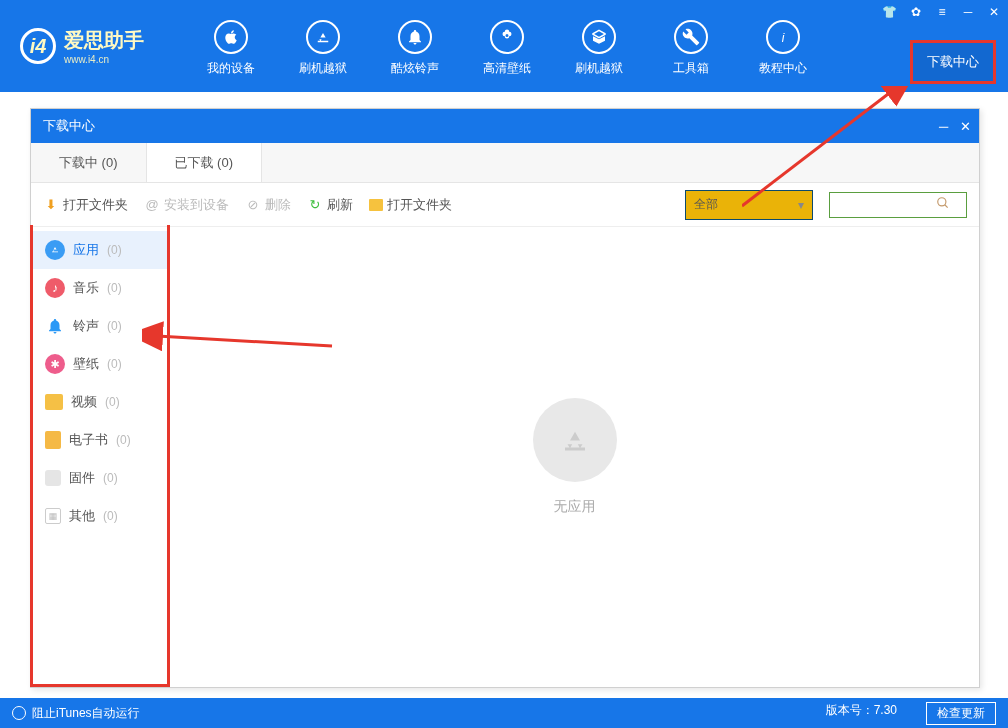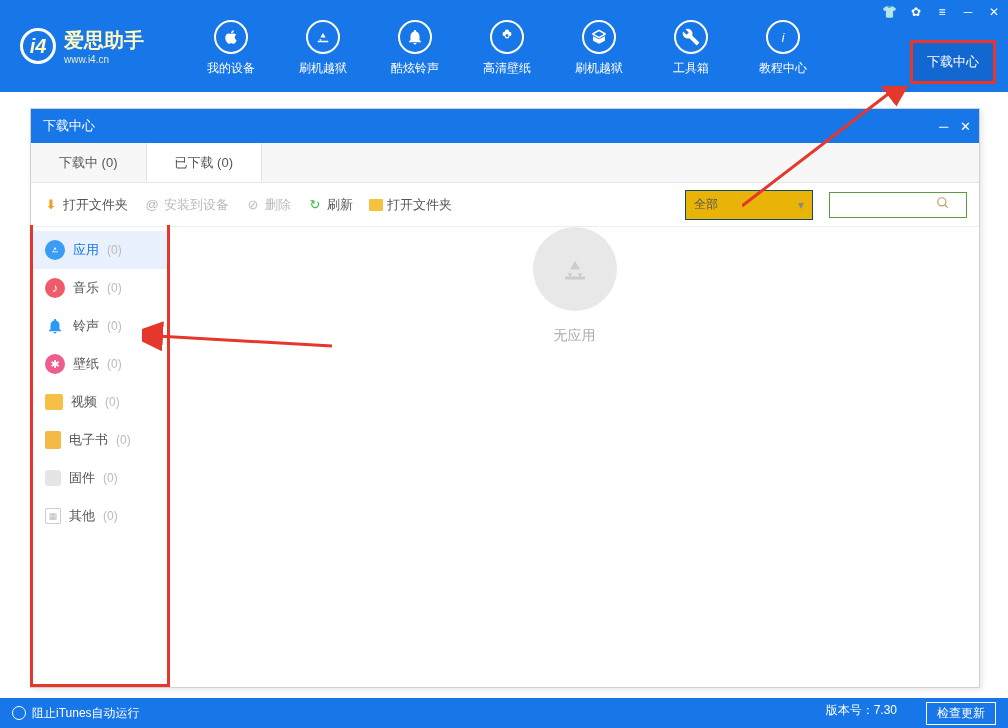--- a/index.html
+++ b/index.html
@@ -44,21 +44,21 @@
 .search-box input { border: none; outline: none; width: 100px; font-size: 12px; }
 .search-ic { color: #888; }
 
 .panel-body { display: flex; height: calc(100% - 118px); }
 .sidebar { width: 140px; border-right: 1px solid #eee; padding-top: 6px; border: 3px solid #e6372c; border-top: none; margin: -2px 0 0 -1px; }
 .sb-item { height: 38px; display: flex; align-items: center; padding-left: 12px; font-size: 13px; color: #555; cursor: pointer; gap: 8px; }
 .sb-item.active { background: #e8f1fd; color: #1776e8; }
 .sb-icon { width: 20px; height: 20px; border-radius: 50%; display: flex; align-items: center; justify-content: center; flex-shrink: 0; }
 .sb-count { color: #bbb; font-size: 12px; }
 
-.content { flex: 1; display: flex; flex-direction: column; align-items: center; justify-content: flex-start; color: #aaa; gap: 16px; }
+.content { flex: 1; display: flex; flex-direction: column; align-items: center; justify-content: center; color: #aaa; gap: 16px; }
 .big-icon { width: 84px; height: 84px; border-radius: 50%; background: #e8e8e8; display: flex; align-items: center; justify-content: center; }
 .big-icon svg { width: 40px; height: 40px; fill: #ccc; }
 
 
 .footer { position: absolute; left: 0; bottom: 0; width: 100%; height: 30px; background: #1776e8; color: #fff; display: flex; align-items: center; font-size: 12px; padding: 0 12px; }
 .footer-left { display: flex; align-items: center; gap: 6px; }
 .footer-right { margin-left: auto; display: flex; align-items: flex-start; gap: 29px; }
 .update-btn { border: 1px solid #fff; padding: 2px 10px; cursor: pointer; }
 
 

